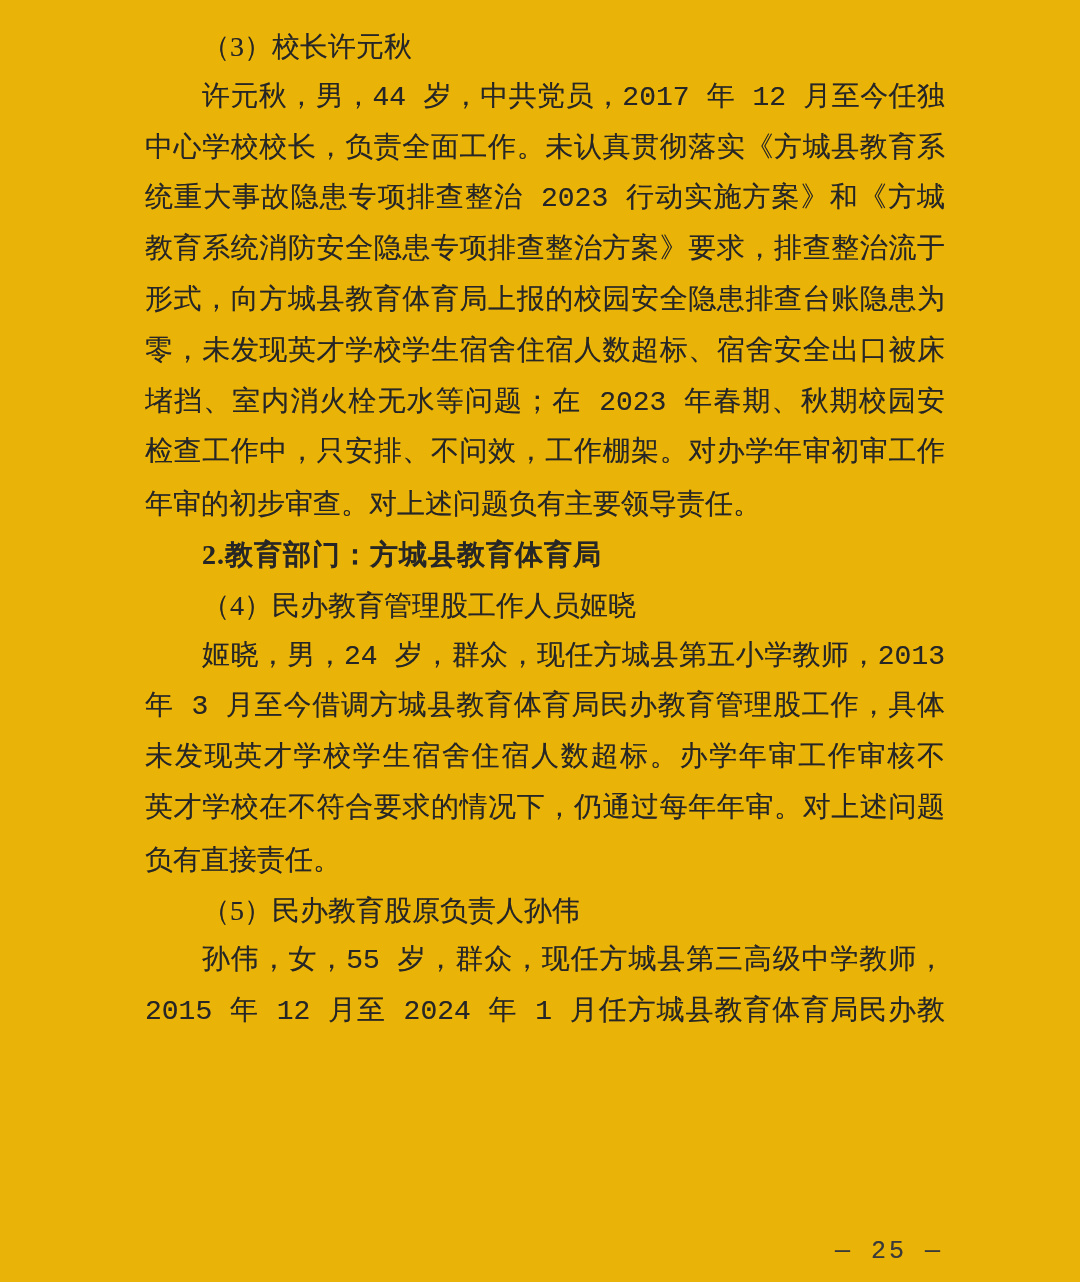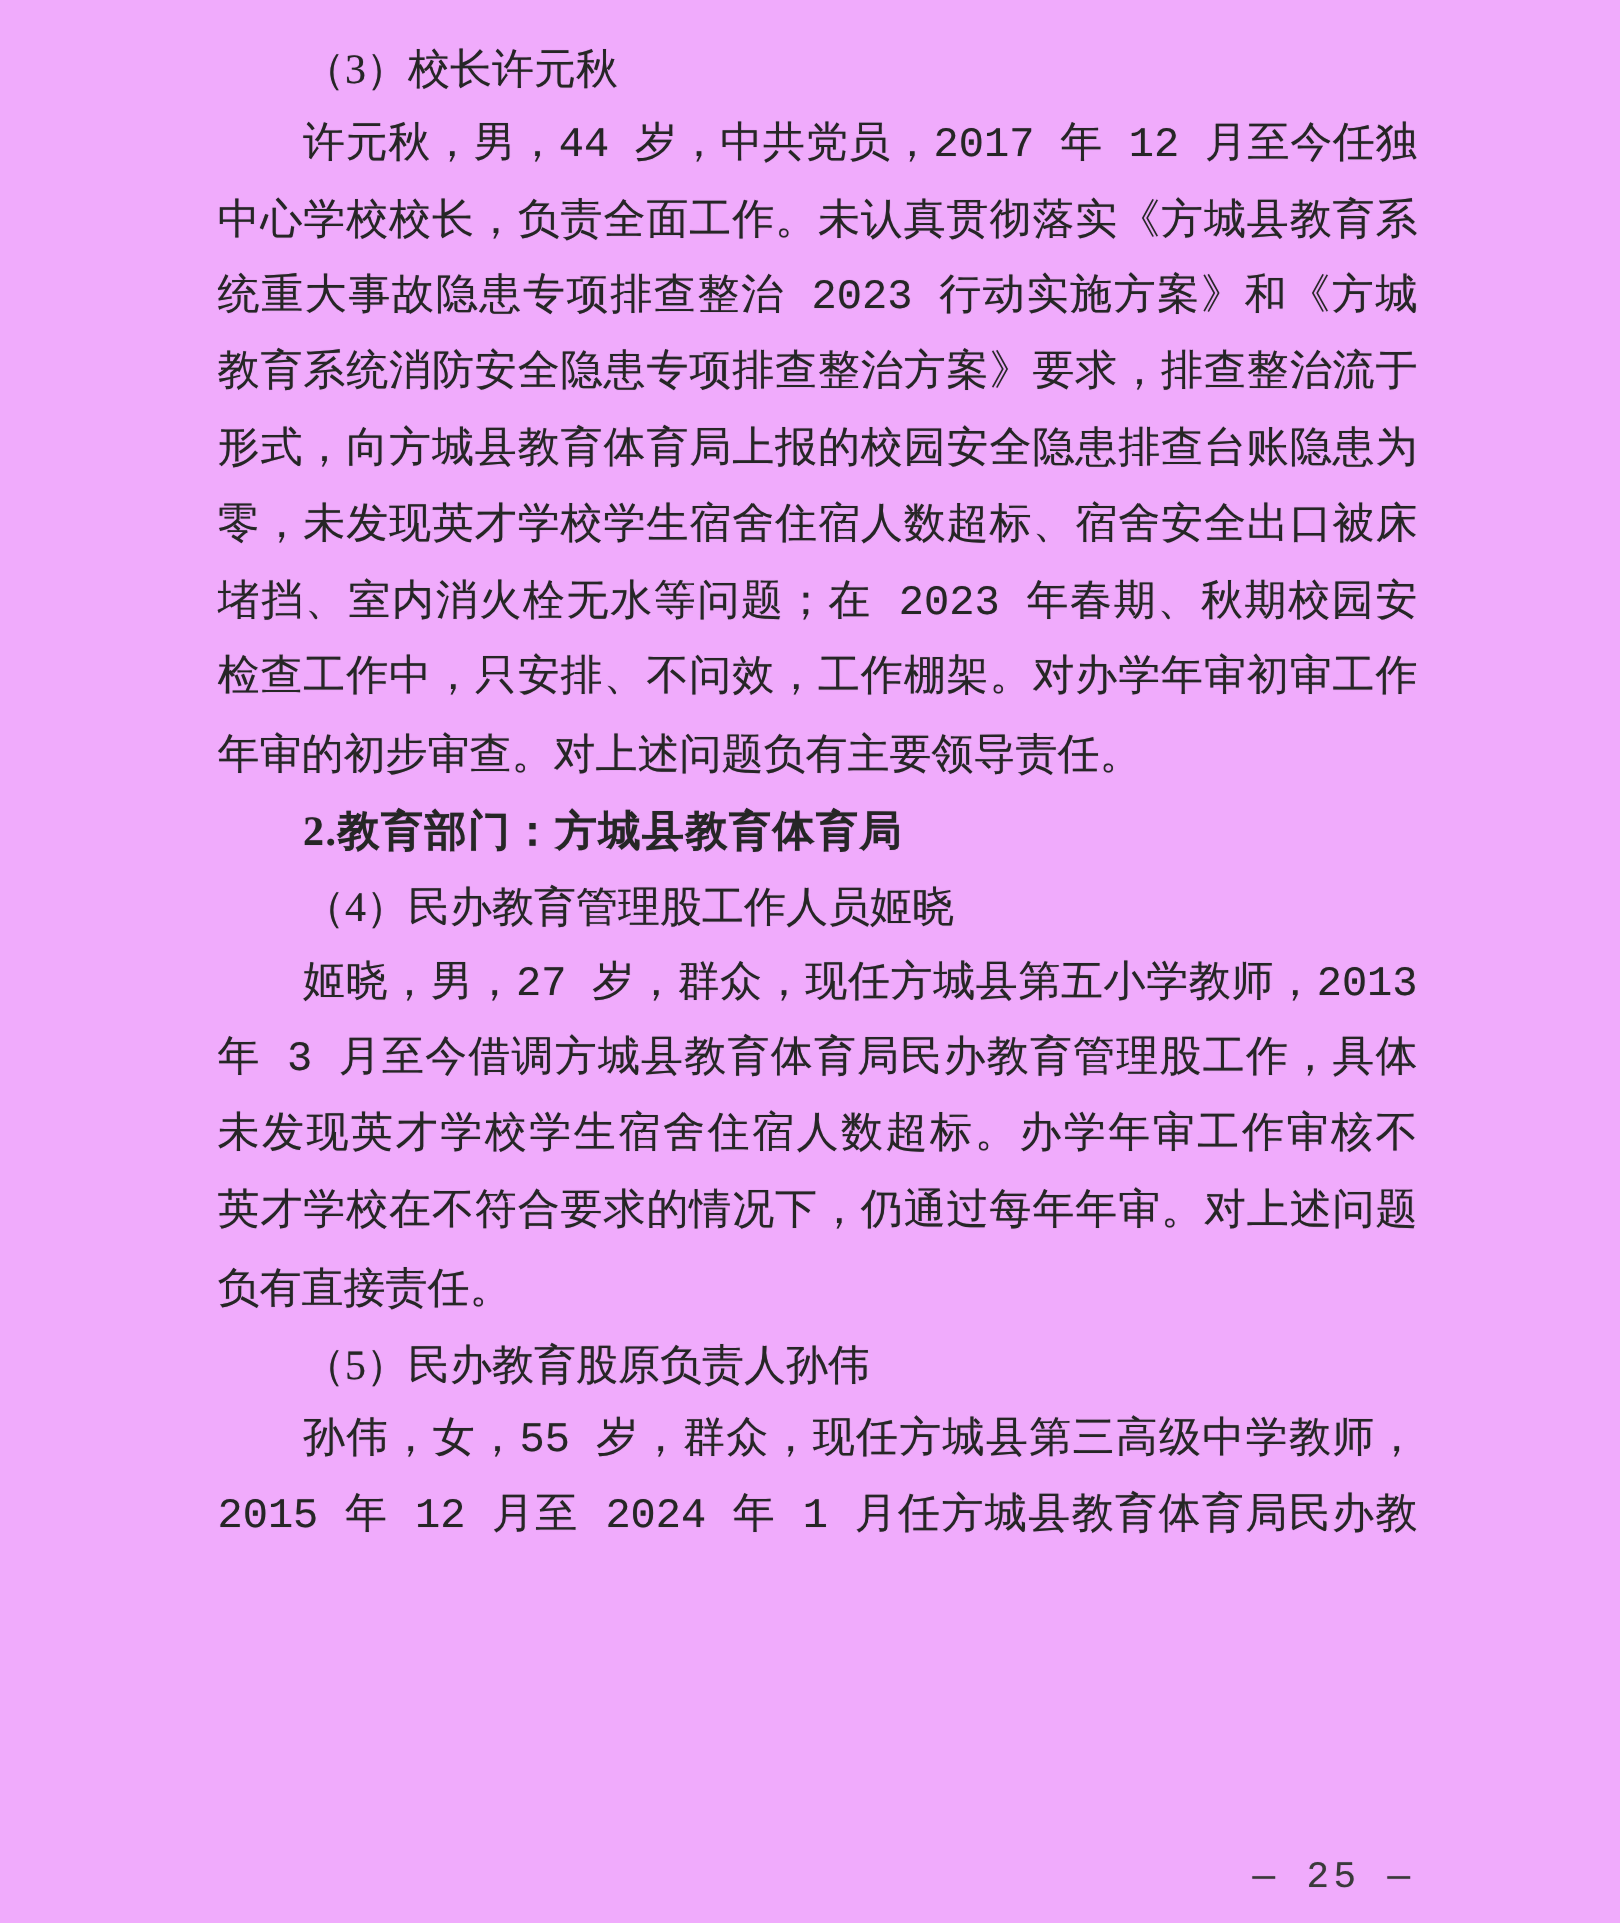--- a/index.html
+++ b/index.html
@@ -5,21 +5,21 @@
   html, body {
     margin: 0;
     padding: 0;
     background: #f6f6f4;
   }
   .page {
     position: relative;
     width: 1080px;
     height: 1282px;
     margin: 0 auto;
-    background: #f0abfc;
+    background: #eab308;
     color: #262626;
     font-family: "Liberation Serif", "DejaVu Serif", serif;
     overflow: hidden;
   }
   .content {
     position: absolute;
     left: 145px;
     top: 22px;
     width: 800px;
   }
@@ -65,21 +65,21 @@
       <div class="line justify">中心学校校长，负责全面工作。未认真贯彻落实《方城县教育系</div>
       <div class="line justify">统重大事故隐患专项排查整治 2023 行动实施方案》和《方城县</div>
       <div class="line justify">教育系统消防安全隐患专项排查整治方案》要求，排查整治流于</div>
       <div class="line justify">形式，向方城县教育体育局上报的校园安全隐患排查台账隐患为</div>
       <div class="line justify">零，未发现英才学校学生宿舍住宿人数超标、宿舍安全出口被床</div>
       <div class="line justify">堵挡、室内消火栓无水等问题；在 2023 年春期、秋期校园安全</div>
       <div class="line justify">检查工作中，只安排、不问效，工作棚架。对办学年审初审工作</div>
       <div class="line">年审的初步审查。对上述问题负有主要领导责任。</div>
       <div class="line indent bold">2.教育部门：方城县教育体育局</div>
       <div class="line indent">（4）民办教育管理股工作人员姬晓</div>
-      <div class="line indent justify">姬晓，男，27 岁，群众，现任方城县第五小学教师，2013</div>
+      <div class="line indent justify">姬晓，男，24 岁，群众，现任方城县第五小学教师，2013</div>
       <div class="line justify">年 3 月至今借调方城县教育体育局民办教育管理股工作，具体负</div>
       <div class="line justify">未发现英才学校学生宿舍住宿人数超标。办学年审工作审核不严，</div>
       <div class="line justify">英才学校在不符合要求的情况下，仍通过每年年审。对上述问题</div>
       <div class="line">负有直接责任。</div>
       <div class="line indent">（5）民办教育股原负责人孙伟</div>
       <div class="line indent justify">孙伟，女，55 岁，群众，现任方城县第三高级中学教师，</div>
       <div class="line justify">2015 年 12 月至 2024 年 1 月任方城县教育体育局民办教育管理</div>
     </div>
   <div class="footer">— 25 —</div>
 </div>

